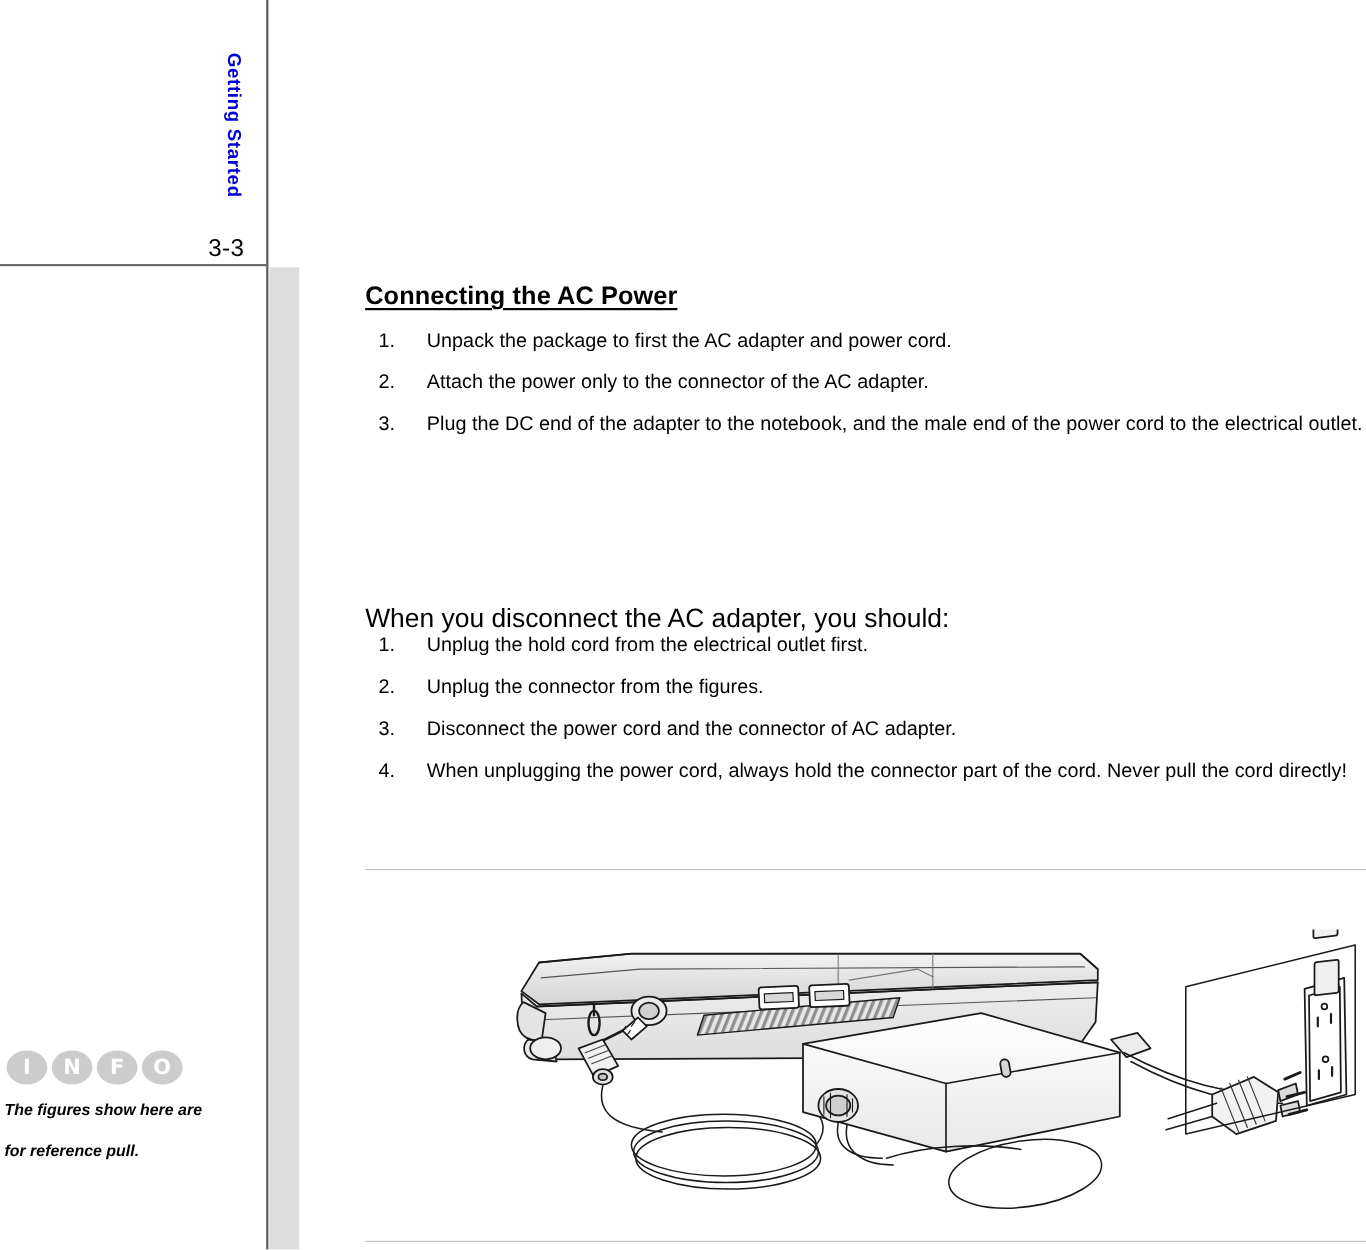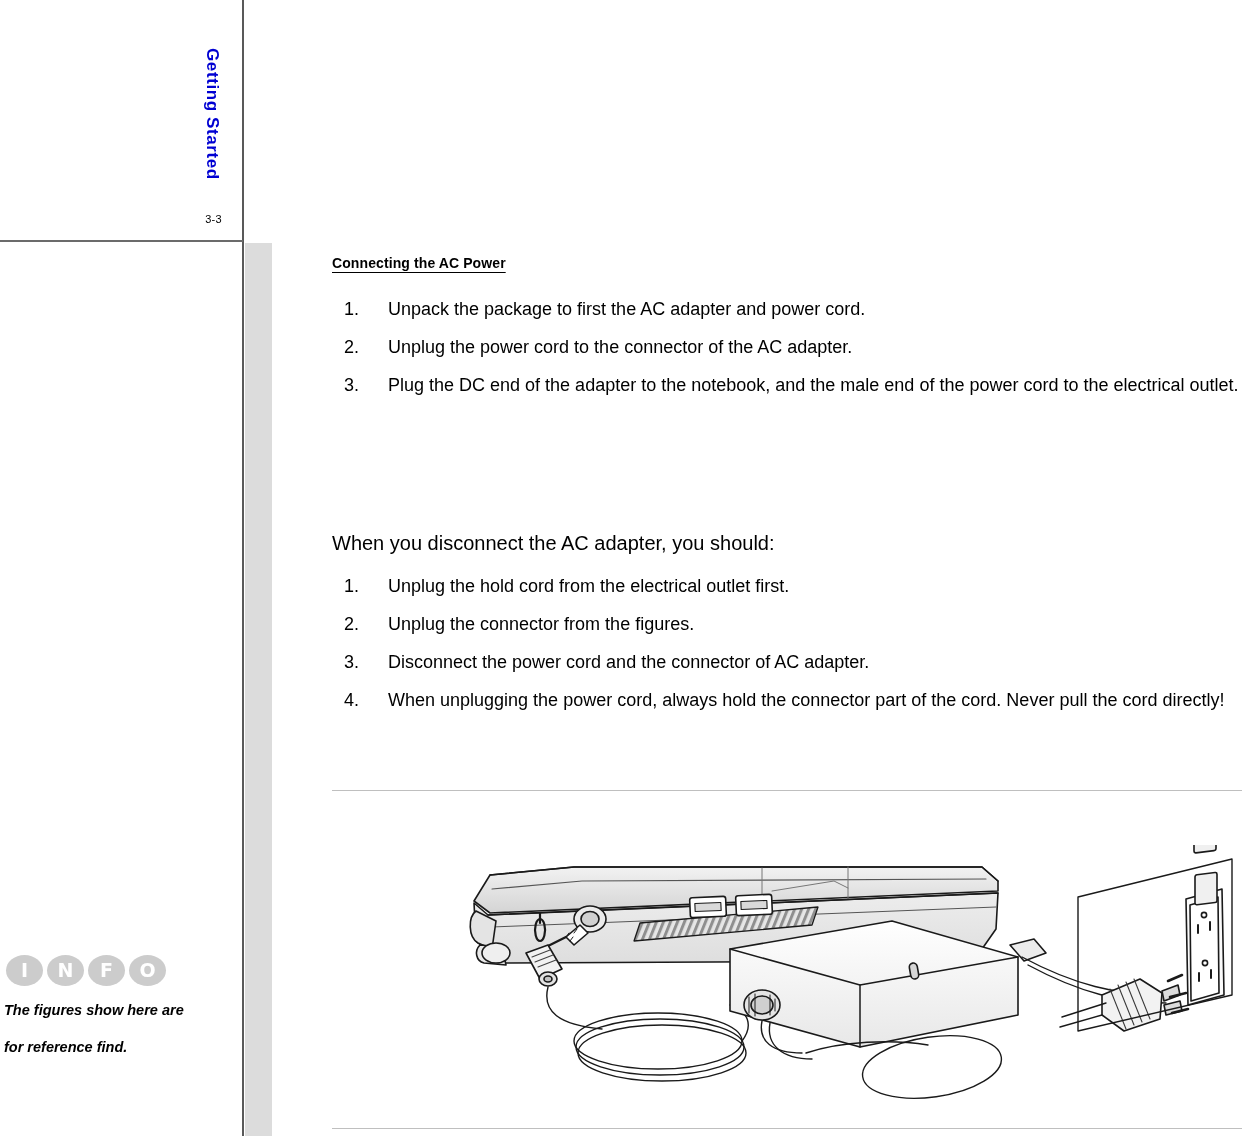--- a/index.html
+++ b/index.html
@@ -33,21 +33,21 @@
     position: absolute;
     left: 0; top: 240px;
     width: 243px; height: 2px;
     background: #6b6b6b;
   }
   #page-number {
     position: absolute;
     left: 0; top: 213px;
     width: 222px;
     text-align: right;
-    font-size: 11px;
+    font-size: 22px;
     letter-spacing: .3px;
     color: #000;
   }
 
   
   #gray-band {
     position: absolute;
     left: 245px; top: 243px;
     width: 27px;
     height: 893px;
@@ -112,34 +112,34 @@
 
   
   #content {
     position: absolute;
     left: 332px;
     top: 0;
     width: 910px;
     height: 1136px;
   }
   .section-heading {
-    font-size: 14px;
+    font-size: 23px;
     font-weight: bold;
     text-decoration: underline;
     text-underline-offset: 4px;
     letter-spacing: .1px;
     margin: 0;
   }
   #heading-connect { position: absolute; left: 0; top: 255px; }
   #heading-disconnect { position: absolute; left: 0; top: 498px; }
 
   #intro-disconnect {
     position: absolute;
-    left: 0; top: 532px;
-    font-size: 20px;
+    left: 0; top: 549px;
+    font-size: 24px;
   }
 
   ol.steps {
     position: absolute;
     margin: 0;
     padding: 0;
     list-style: none;
     width: 910px;
   }
   #steps-connect { left: 0; top: 290px; }
@@ -206,35 +206,35 @@
 </div>
 
 <div id="info-note">
   <div id="info-badges">
     <div class="info-badge">I</div>
     <div class="info-badge">N</div>
     <div class="info-badge">F</div>
     <div class="info-badge">O</div>
   </div>
   <div class="info-line">The figures show here are</div>
-  <div class="info-line">for reference find.</div>
+  <div class="info-line">for reference pull.</div>
 </div>
 
 <div id="content">
 
   <h2 id="heading-connect" class="section-heading">Connecting the AC Power</h2>
 
   <ol id="steps-connect" class="steps">
     <li>
       <span class="num">1.</span>
       <span class="txt">Unpack the package to first the AC adapter and power cord.</span>
     </li>
     <li>
       <span class="num">2.</span>
-      <span class="txt">Unplug the power cord to the connector of the AC adapter.</span>
+      <span class="txt">Attach the power only to the connector of the AC adapter.</span>
     </li>
     <li class="wrap">
       <span class="num">3.</span>
       <span class="txt">Plug the DC end of the adapter to the notebook, and the male end of the power cord to the electrical outlet.</span>
     </li>
   </ol>
 
 
   <div id="intro-disconnect">When you disconnect the AC adapter, you should:</div>
 

